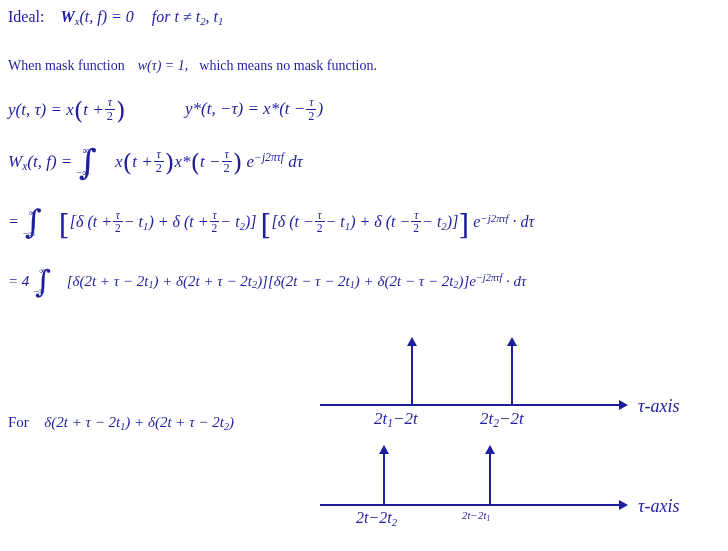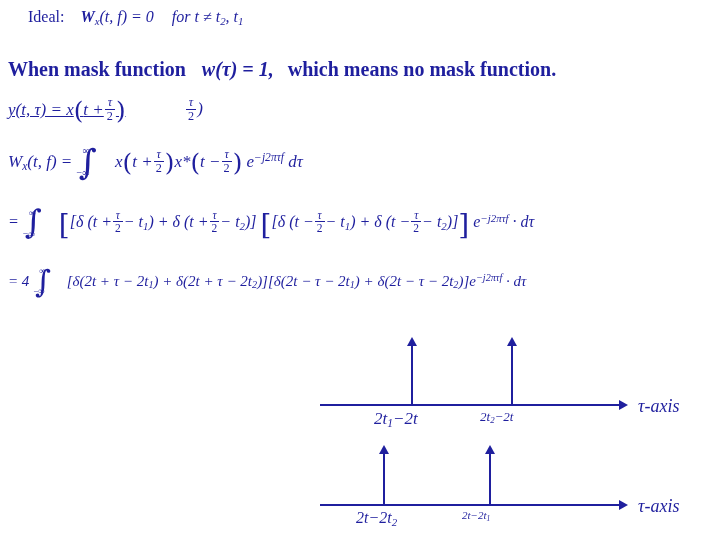--- a/index.html
+++ b/index.html
@@ -120,42 +120,42 @@
     white-space: nowrap;
     color: #1f1f9e;
     font-family: "Liberation Serif", serif;
   }
 </style>
 </head>
 <body>
 
 <div class="page">
 
-  <div class="line" style="left:8px; top:8px; font-size:16px;margin-left:20px;">
+  <div class="line" style="left:8px; top:8px; font-size:16px;">
     <span class="up">Ideal:</span>
     <span style="display:inline-block; width:8px;"></span>
     <span class="it bold">W</span><sub class="it">x</sub><span class="it">(t, f) = 0</span>
     <span style="display:inline-block; width:10px;"></span>
     <span class="it">for t ≠ t</span><sub class="it">2</sub><span class="it">, t</span><sub class="it">1</sub>
   </div>
 
-  <div class="line" style="left:8px; top:58px; font-size:20px;font-weight:bold;">
+  <div class="line" style="left:8px; top:58px; font-size:14px;">
     <span>When mask function</span>
     <span style="display:inline-block; width:6px;"></span>
     <span class="it">w(τ) = 1,</span>
     <span style="display:inline-block; width:4px;"></span>
     <span>which means no mask function.</span>
   </div>
 
-  <div class="line" style="left:8px; top:96px; font-size:17px;text-decoration:underline;">
+  <div class="line" style="left:8px; top:96px; font-size:17px;">
     <span class="it">y(t, τ) = x</span><span class="big">(</span><span class="it">t +</span><span class="frac"><span class="num it">τ</span><span class="den">2</span></span><span class="big">)</span>
   </div>
 
   <div class="line" style="left:185px; top:96px; font-size:17px;">
-    <span class="frac"><span class="num it">τ</span><span class="den">2</span></span><span class="it">)</span>
+    <span class="it">y*(t, −τ) = x*(t −</span><span class="frac"><span class="num it">τ</span><span class="den">2</span></span><span class="it">)</span>
   </div>
 
   <div class="line" style="left:8px; top:148px; font-size:17px;">
     <span class="it">W</span><sub class="it">x</sub><span class="it">(t, f) =</span>
     <span class="intg">
       <span class="sym">∫</span>
       <span class="top">∞</span>
       <span class="bot">−∞</span>
     </span>
     <span style="display:inline-block; width:8px;"></span>
@@ -196,26 +196,31 @@
     <div class="arrow-right" style="left:619px; top:400px;"></div>
 
     <div class="impulse" style="left:411px; top:344px; height:61px;"></div>
     <div class="arrow-up" style="left:407px; top:337px;"></div>
     <div class="impulse" style="left:511px; top:344px; height:61px;"></div>
     <div class="arrow-up" style="left:507px; top:337px;"></div>
 
     <div class="axis-label it" style="left:374px; top:409px; font-size:17px;">
       <span>2t</span><sub>1</sub><span>−2t</span>
     </div>
-    <div class="axis-label it" style="left:480px; top:409px; font-size:13px;text-align:center;">
+    <div class="axis-label it" style="left:480px; top:409px; font-size:17px;text-align:center;">
       <span>2t</span><sub>2</sub><span>−2t</span>
     </div>
     <div class="axis-label it" style="left:638px; top:396px; font-size:18px;">τ-axis</div>
   </div>
 
+  <div class="line" style="left:8px; top:414px; font-size:15px;">
+    <span>For</span>
+    <span style="display:inline-block; width:8px;"></span>
+    <span class="it">δ(2t + τ − 2t</span><sub class="it">1</sub><span class="it">) + δ(2t + τ − 2t</span><sub class="it">2</sub><span class="it">)</span>
+  </div>
 
   <div>
     <div class="axis-line" style="left:320px; top:504px; width:300px;"></div>
     <div class="arrow-right" style="left:619px; top:500px;"></div>
     <div class="impulse" style="left:383px; top:452px; height:53px;"></div>
     <div class="arrow-up" style="left:379px; top:445px;"></div>
     <div class="impulse" style="left:489px; top:452px; height:53px;"></div>
     <div class="arrow-up" style="left:485px; top:445px;"></div>
     <div class="axis-label it" style="left:356px; top:509px; font-size:16px;">
       <span>2t−2t</span><sub>2</sub>

